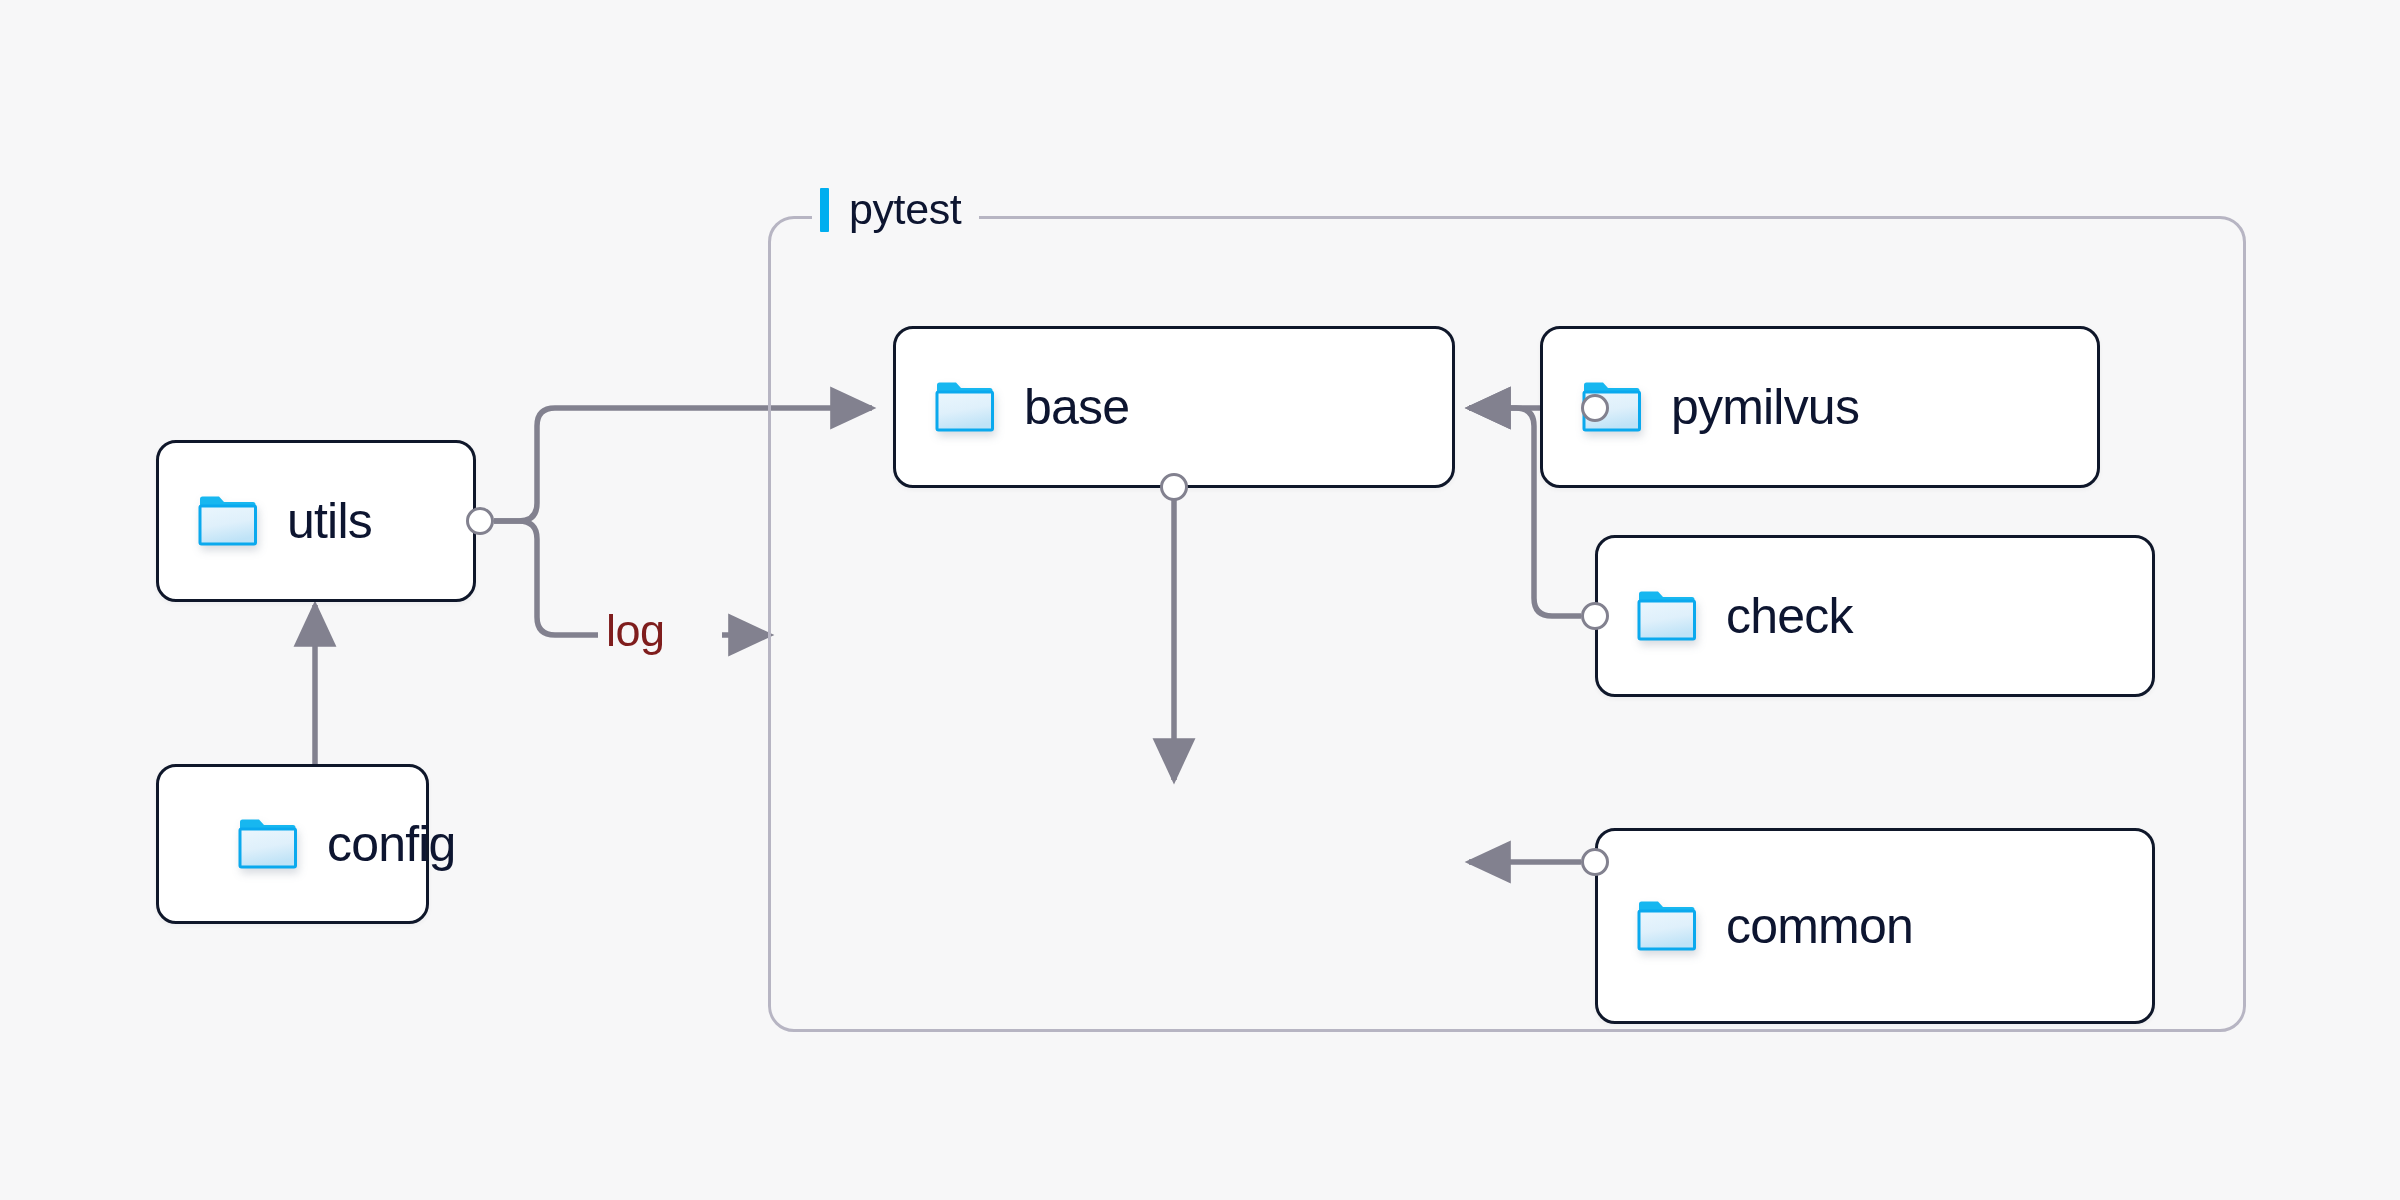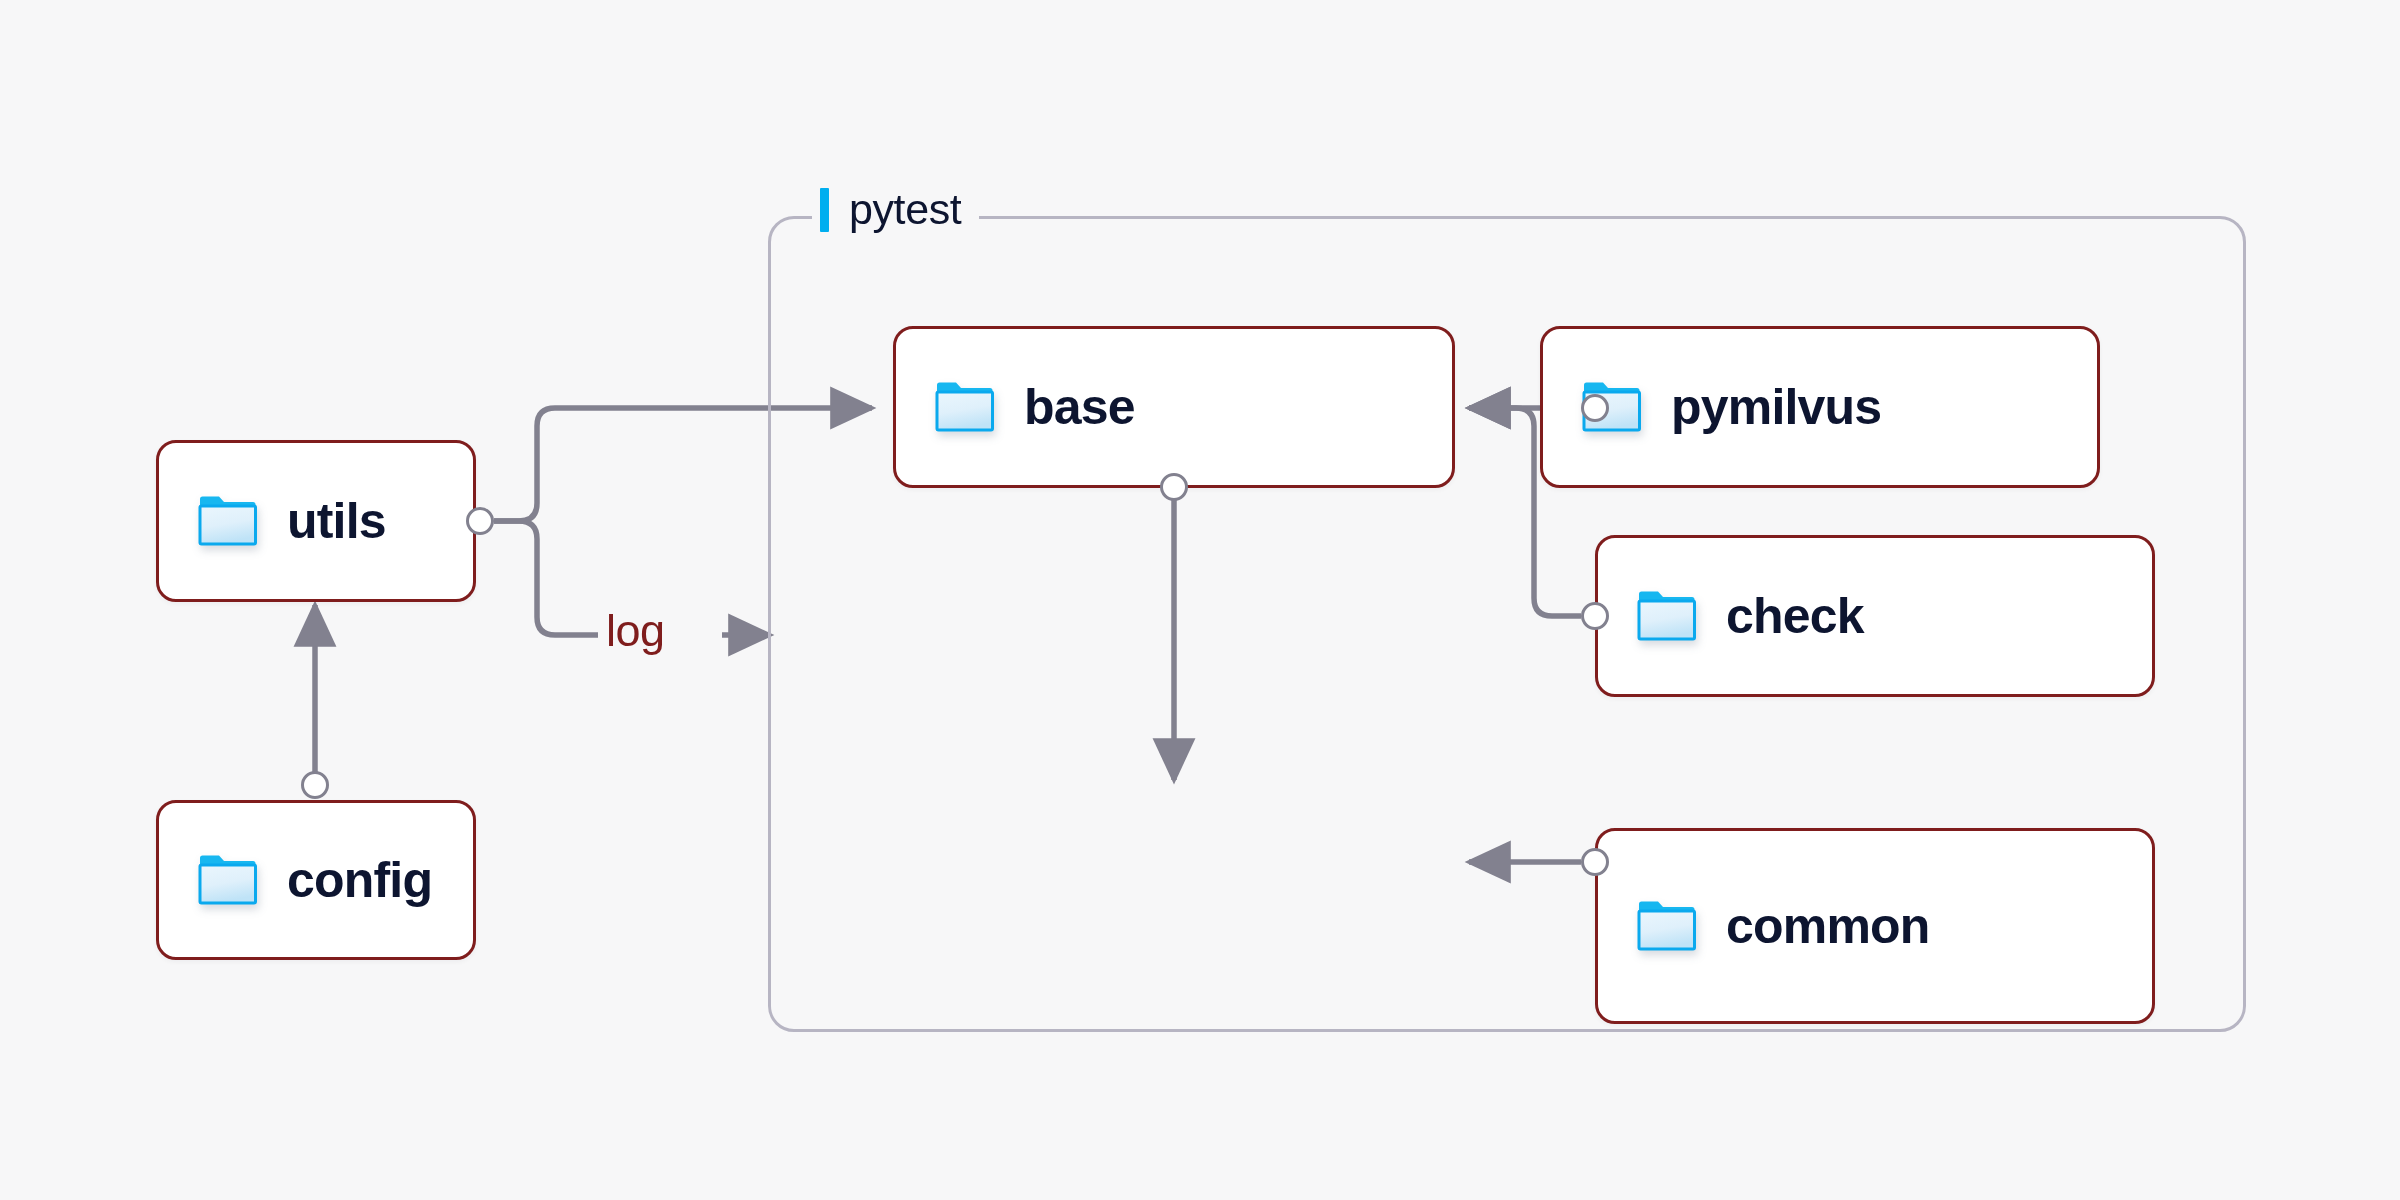--- a/index.html
+++ b/index.html
@@ -52,27 +52,26 @@
     font-size: 43px;
     color: #0d1530;
     letter-spacing: -0.4px;
     line-height: 1;
     white-space: nowrap;
   }
   
   .node {
     position: absolute;
     background: #ffffff;
-    border: 3px solid #7f1d1d;
+    border: 3px solid #0f172a;
     border-radius: 20px;
     box-sizing: border-box;
     display: flex;
     align-items: center;
     box-shadow: 0 2px 5px rgba(20,22,48,0.045);
-    font-weight: bold;
   }
   .node-inner {
     display: flex;
     align-items: center;
     gap: 28px;
     padding-left: 38px;
   }
   .folder-icon {
     width: 62px;
     height: 52px;
@@ -170,21 +169,21 @@
       <svg class="folder-icon" viewBox="0 0 62 52">
         <path d="M3,8 L3,4 Q3,1.5 5.5,1.5 L22,1.5 L27,7 L56,7 Q58.5,7 58.5,9.5 L58.5,14 L3,14 Z" fill="#17b7f0"></path>
         <rect x="3" y="11" width="55.5" height="38" rx="1.5" fill="url(#folderGrad)" stroke="#0aa9ee" stroke-width="3"></rect>
       </svg>
       <span class="node-label">utils</span>
     </div>
   </div>
   <div class="port" style="left:466px; top:507px;"></div>
   <div class="port" style="left:301px; top:771px;"></div>
 
-  <div class="node" style="left:156px; top:800px; width:320px; height:160px;">
+  <div class="node" style="left:156px; top:764px; width:273px; height:160px;padding-left:40px;">
     <div class="node-inner">
       <svg class="folder-icon" viewBox="0 0 62 52">
         <path d="M3,8 L3,4 Q3,1.5 5.5,1.5 L22,1.5 L27,7 L56,7 Q58.5,7 58.5,9.5 L58.5,14 L3,14 Z" fill="#17b7f0"></path>
         <rect x="3" y="11" width="55.5" height="38" rx="1.5" fill="url(#folderGrad)" stroke="#0aa9ee" stroke-width="3"></rect>
       </svg>
       <span class="node-label">config</span>
     </div>
   </div>
 
   <div class="node" style="left:893px; top:326px; width:562px; height:162px;">

